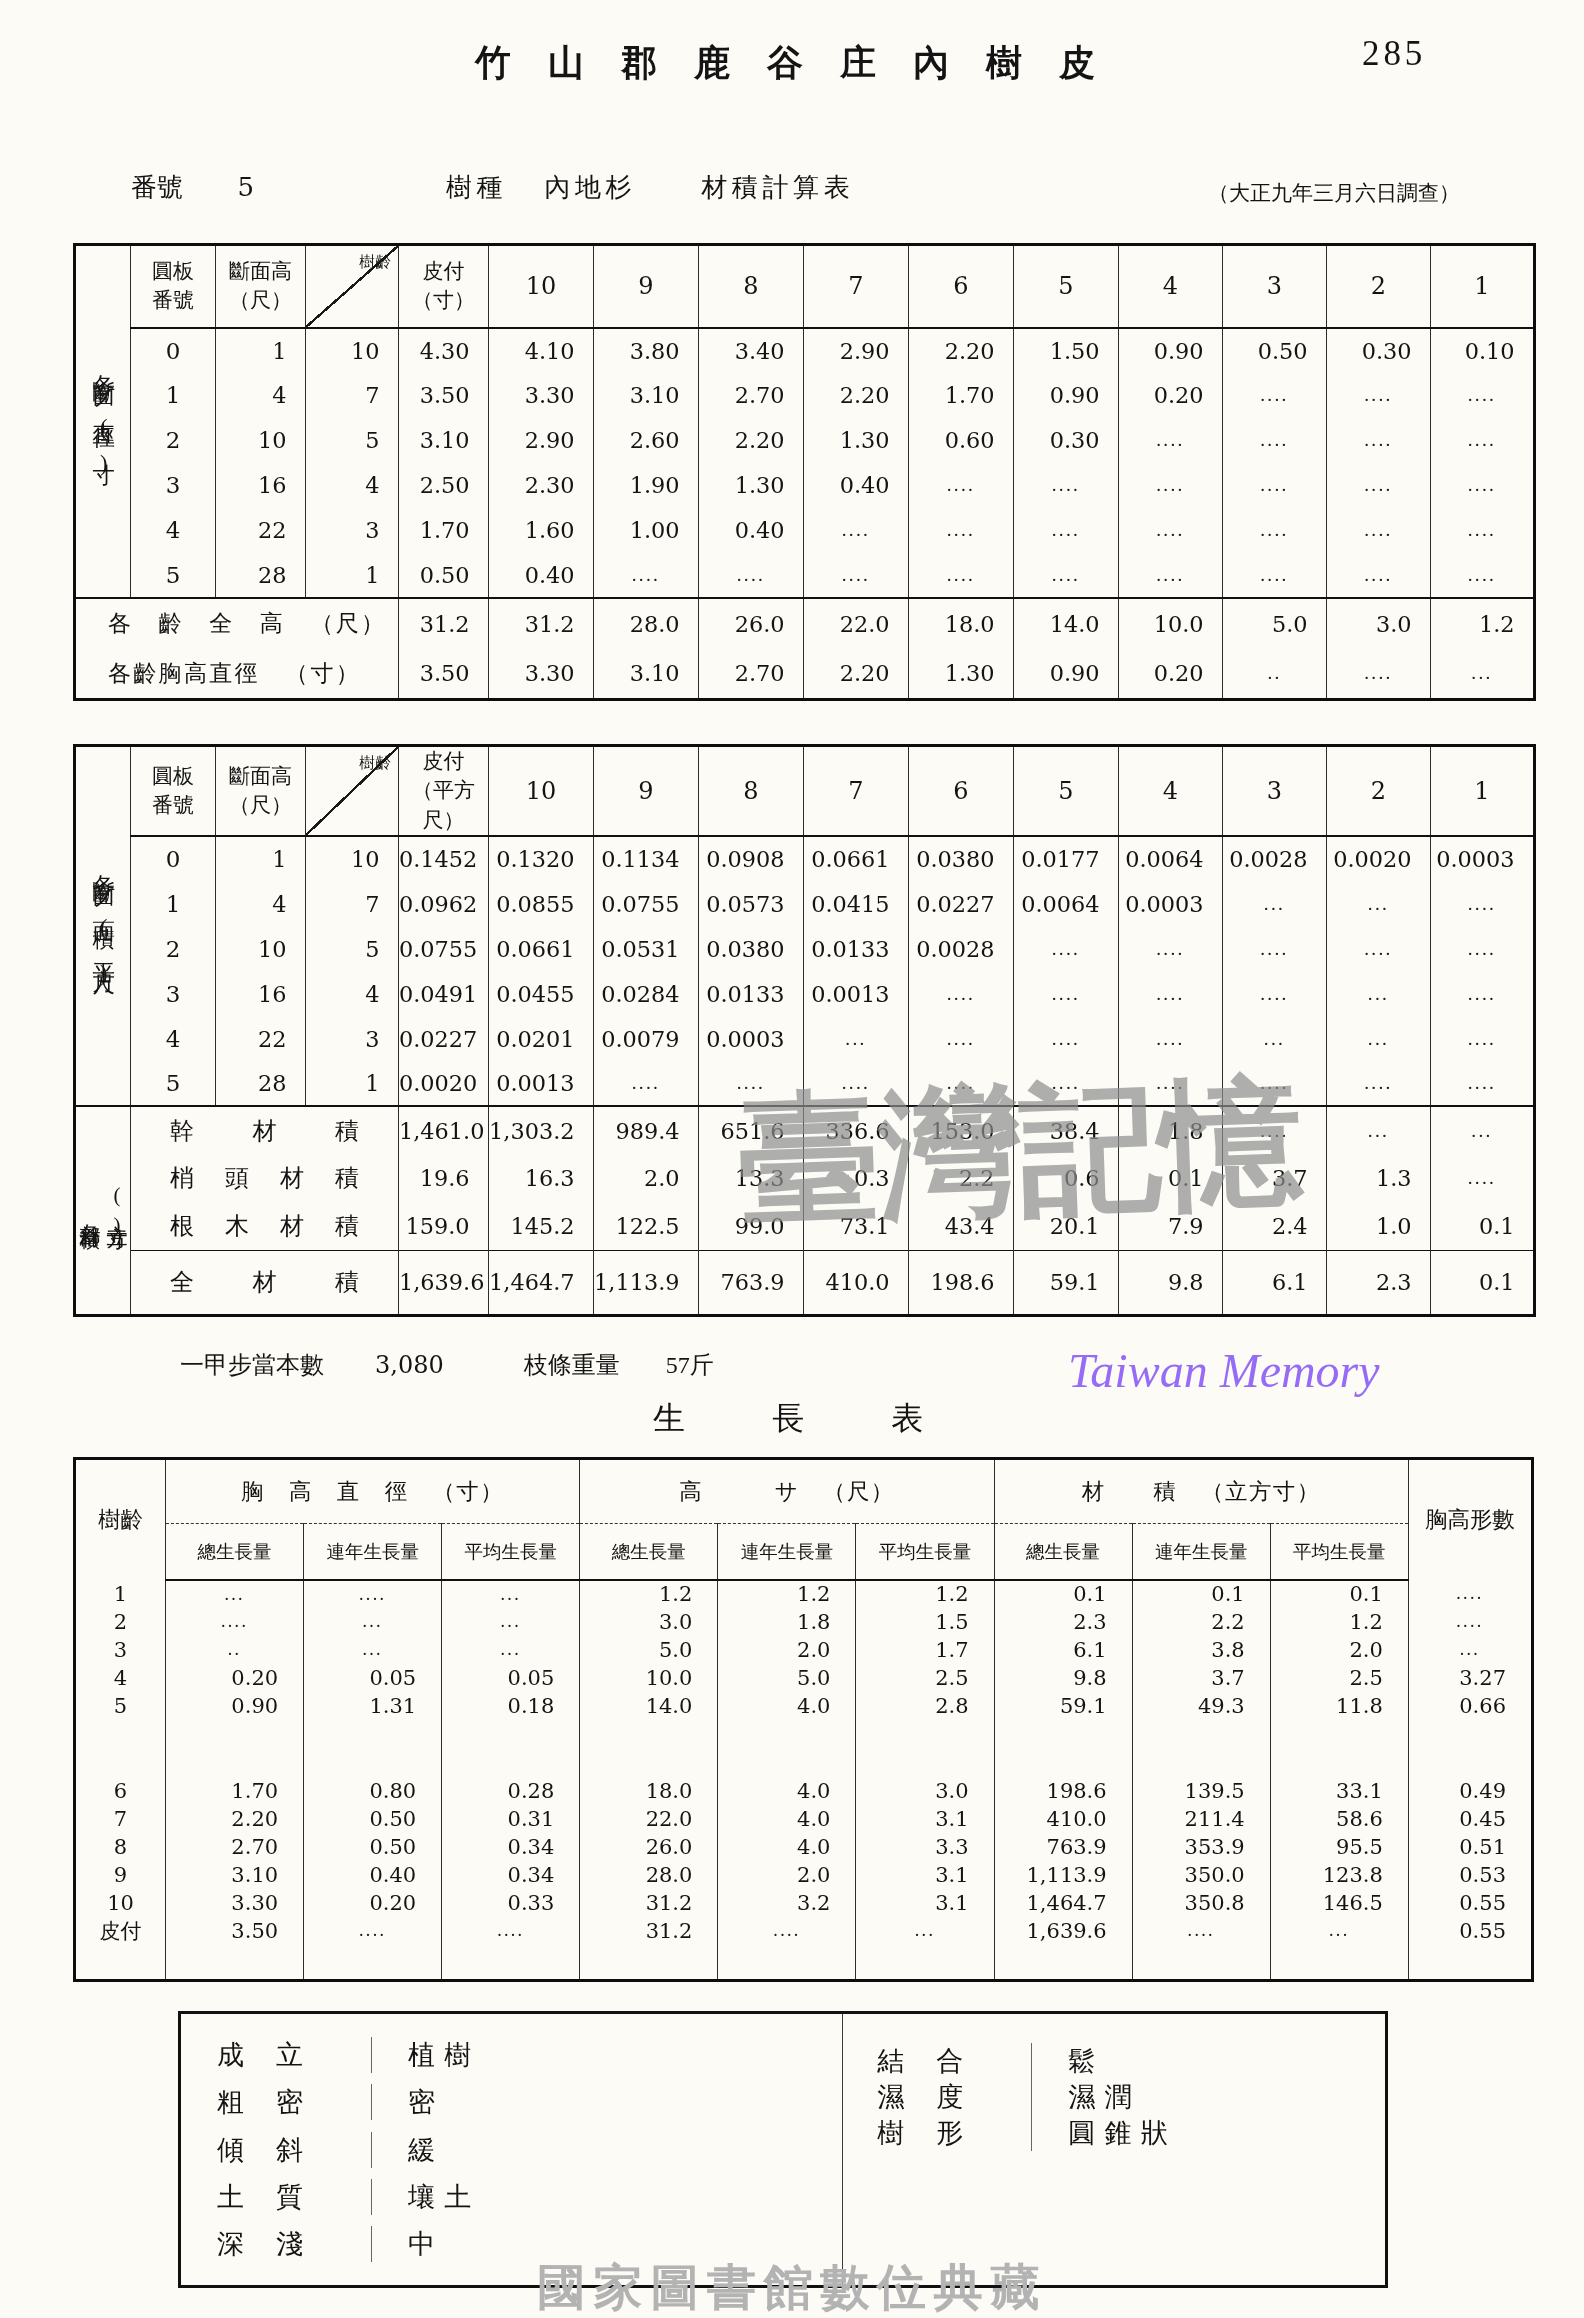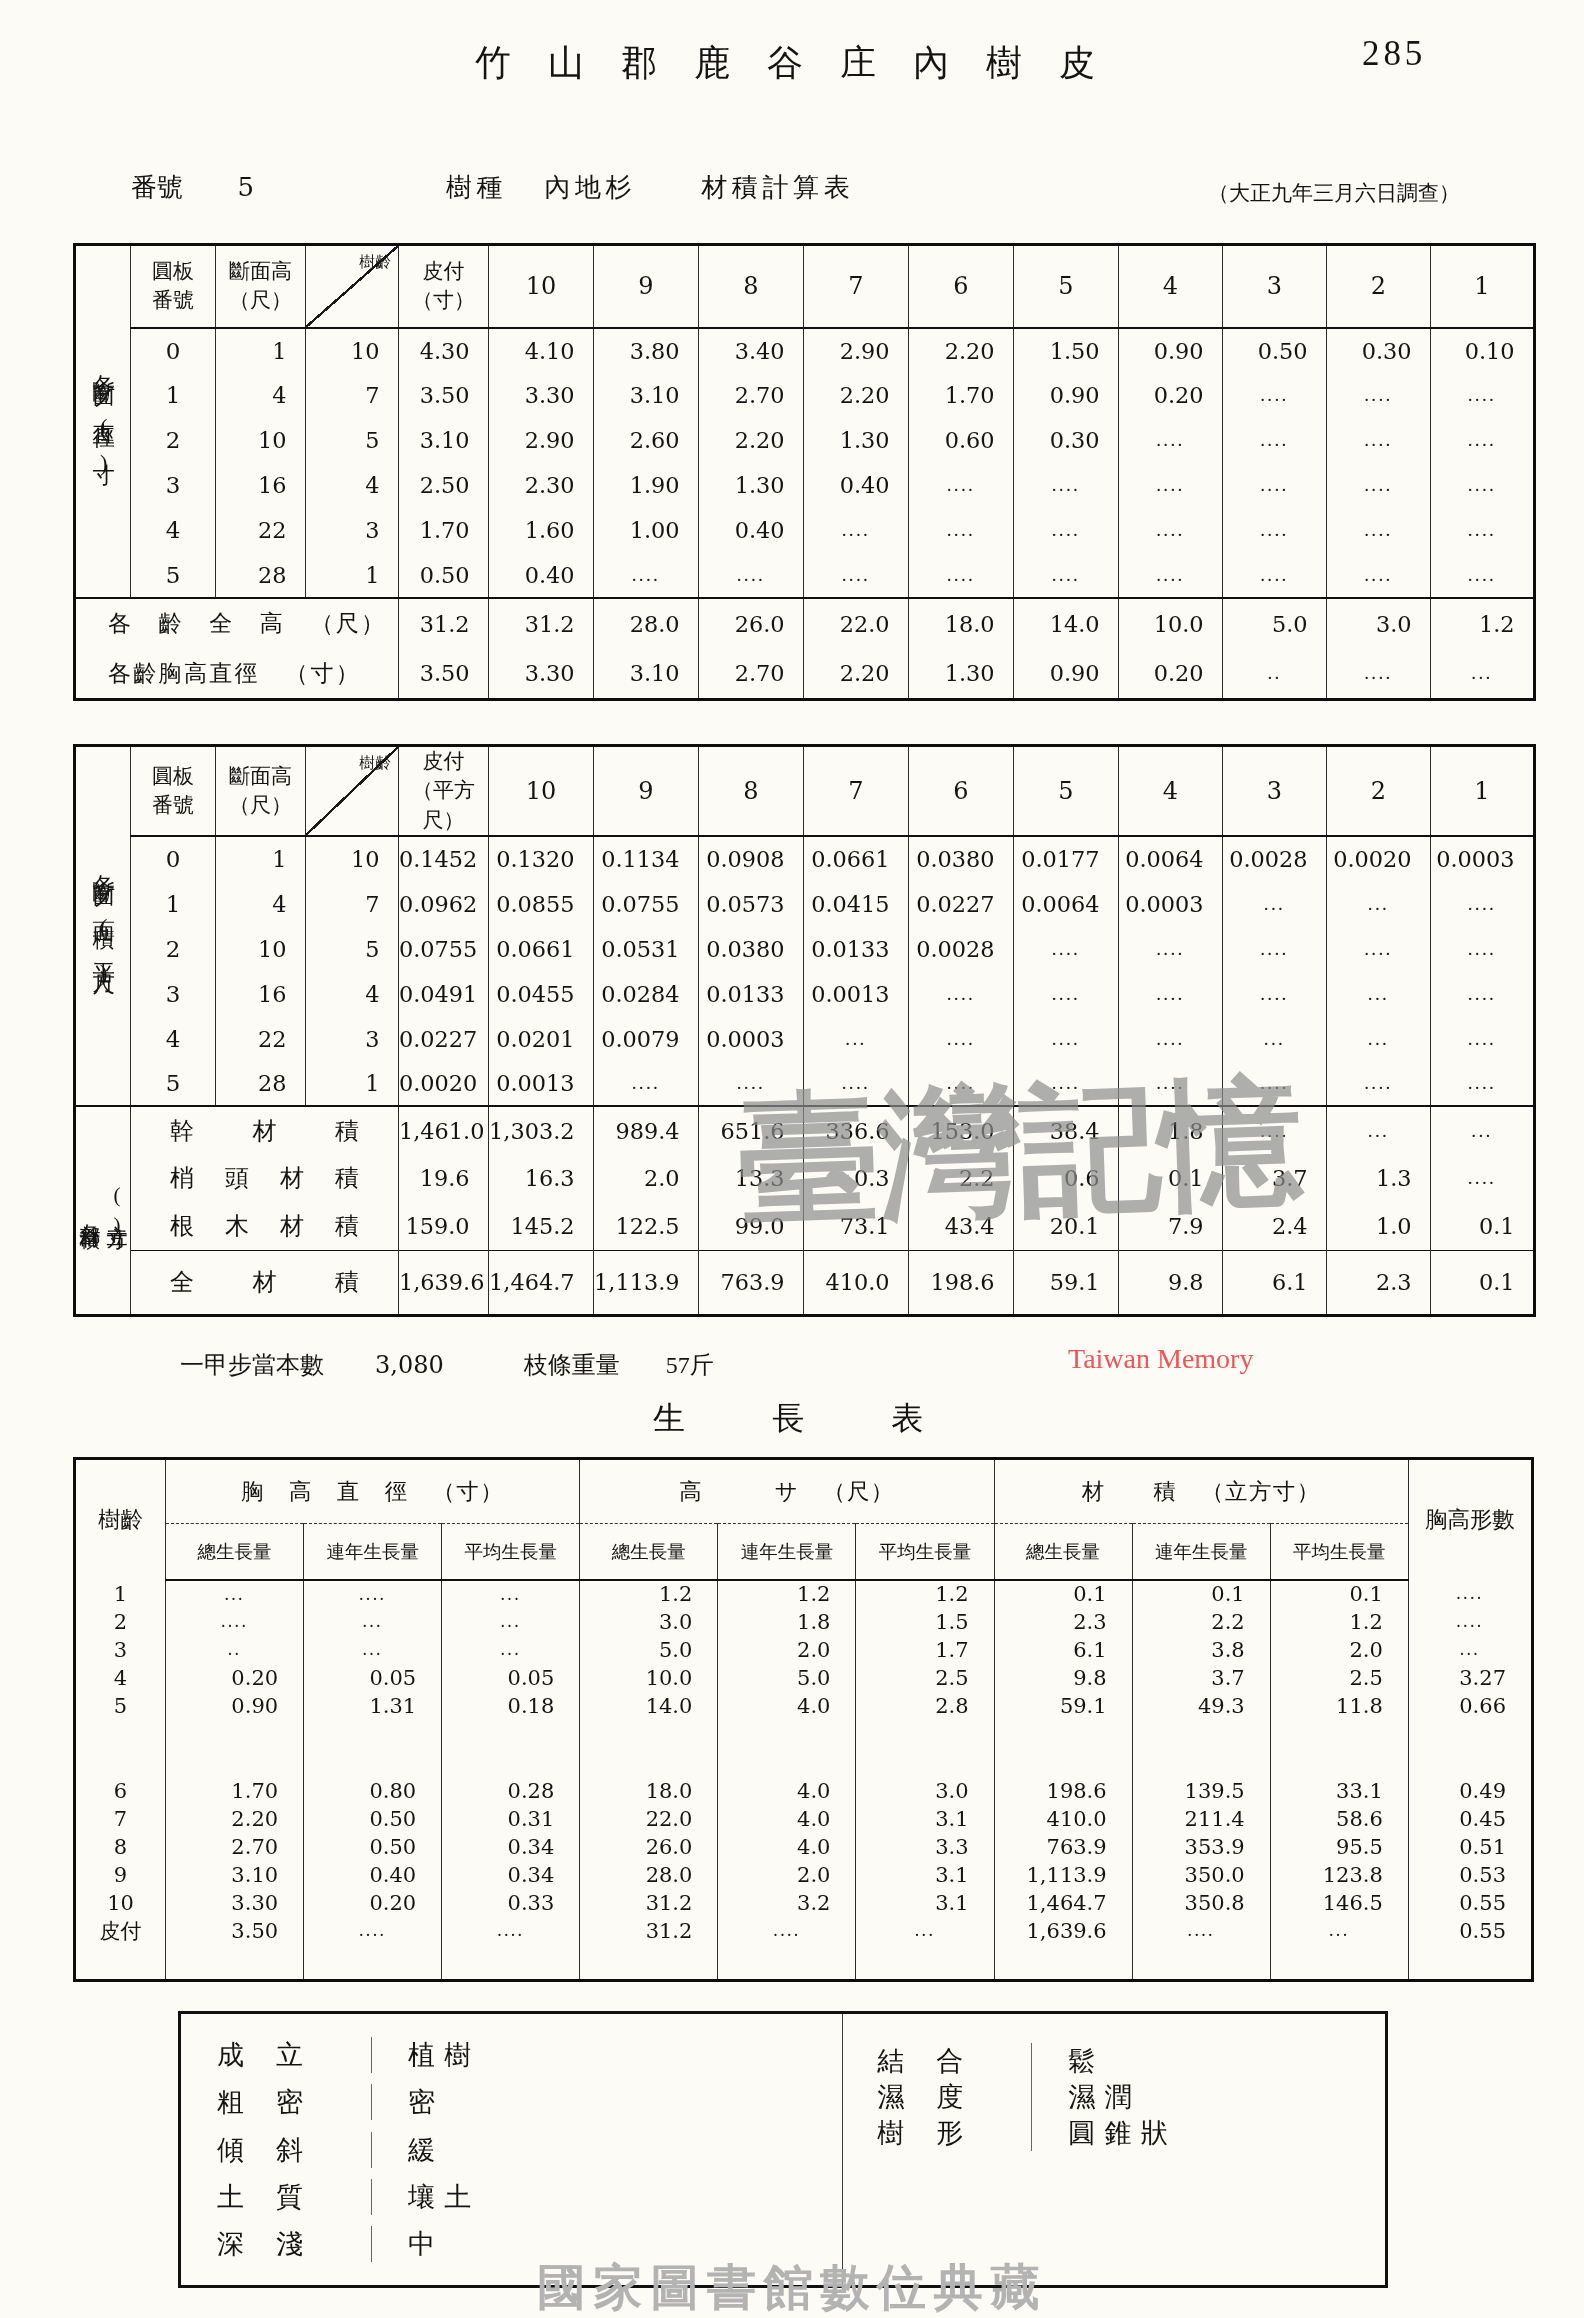--- a/index.html
+++ b/index.html
@@ -2,21 +2,21 @@
 <html style="font-size:12.4px"><head>
 <meta charset="utf-8">
 <style>
   *{box-sizing:border-box;margin:0;padding:0;}
   html,body{width:1584px;height:2319px;}
   body{background:#e8e6e0;}
   .sheet{position:relative;width:1584px;height:2319px;background:#fcfbf6;overflow:hidden;
          font-family:"Liberation Serif","DejaVu Serif",serif;color:#141414;}
 
   .title{position:absolute;top:39px;left:0;right:0;text-align:center;
-         font-size:36px;font-weight:normal;letter-spacing:14px;}
+         font-size:36px;font-weight:bold;letter-spacing:14px;}
   .pageno{position:absolute;top:34px;left:1362px;font-size:35px;letter-spacing:3.9px;}
 
   .docheader span{display:inline-block;}
   #doc-no{position:absolute;left:131px;top:170px;font-size:26px;}
   #doc-no .val{margin-left:48px;font-family:"DejaVu Serif",serif;}
   #doc-species{position:absolute;left:402px;top:170px;font-size:26px;letter-spacing:4.6px;margin-left:44px;}
   #doc-species .val{margin-left:26px;}
   #doc-species .calc{margin-left:54px;}
   #doc-note{position:absolute;right:124px;top:179px;font-size:21px;}
 
@@ -82,22 +82,22 @@
 
   #site-box{position:absolute;left:178px;top:2011px;width:1210px;height:277px;border:3.1px solid #111;display:flex;background:transparent;}
   #box-left{width:55%;border-right:1.5px solid #3a3a3a;padding:23px 36px;display:flex;flex-direction:column;justify-content:space-between;}
   #box-right{flex:1;padding:29px 34px;display:flex;flex-direction:column;justify-content:flex-start;}
   .boxrow{display:flex;align-items:baseline;font-size:27px;}
   .blabel{width:155px;letter-spacing:32px;white-space:nowrap;border-right:0.8px solid #666;}
   .bvalue{margin-left:36px;letter-spacing:9.3px;white-space:nowrap;}
 
   #wm-memory{position:absolute;left:738px;top:1080px;width:649px;font-size:141px;line-height:1;
     color:#8e8e8e;opacity:.7;font-weight:bold;transform:rotate(-2deg);pointer-events:none;z-index:6;}
-  #wm-memory-en{position:absolute;left:1068px;top:1343px;font-size:28px;
-    color:#ef4444;opacity:.9;pointer-events:none;z-index:6;}
+  #wm-memory-en{position:absolute;left:1068px;top:1343px;font-size:48px;font-style:italic;
+    color:#8b5cf6;opacity:.9;pointer-events:none;z-index:6;}
   #wm-library{position:absolute;left:0;right:0;top:2255px;text-align:center;font-size:49px;
     color:#b3b3b3;letter-spacing:7.7px;font-weight:bold;pointer-events:none;z-index:6;}
 </style>
 </head>
 <body>
 
 <div class="sheet">
 
   <div class="title">竹 山 郡 鹿 谷 庄 內 樹 皮</div>
   <div class="pageno">285</div>

